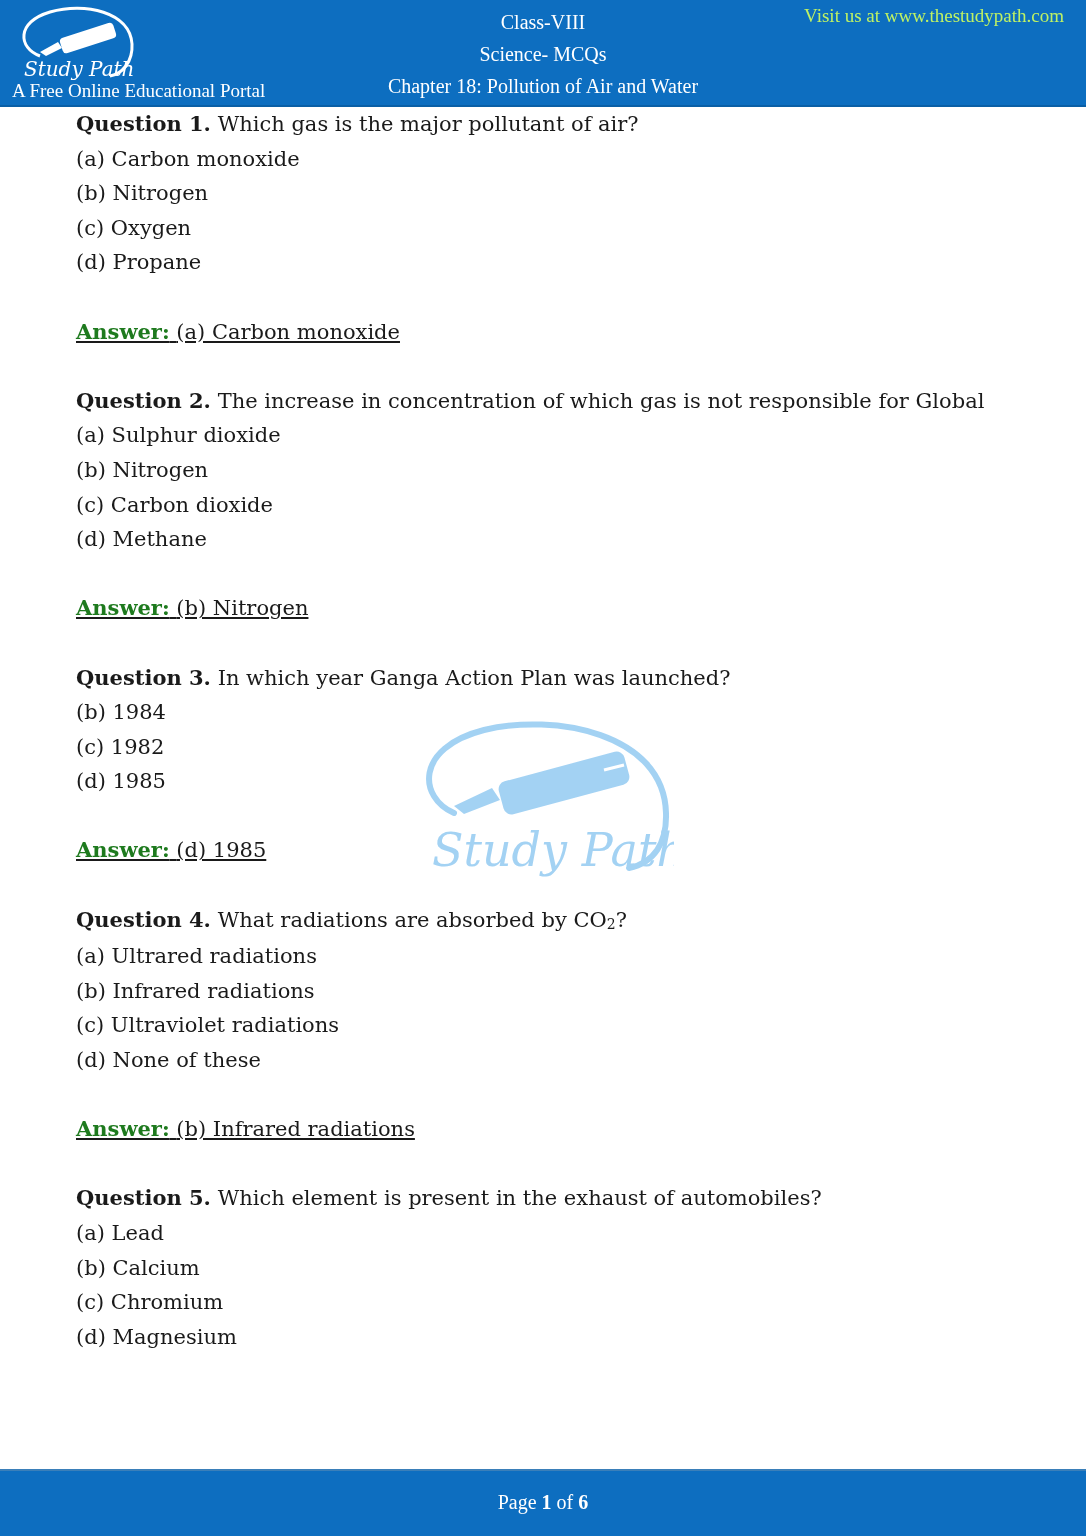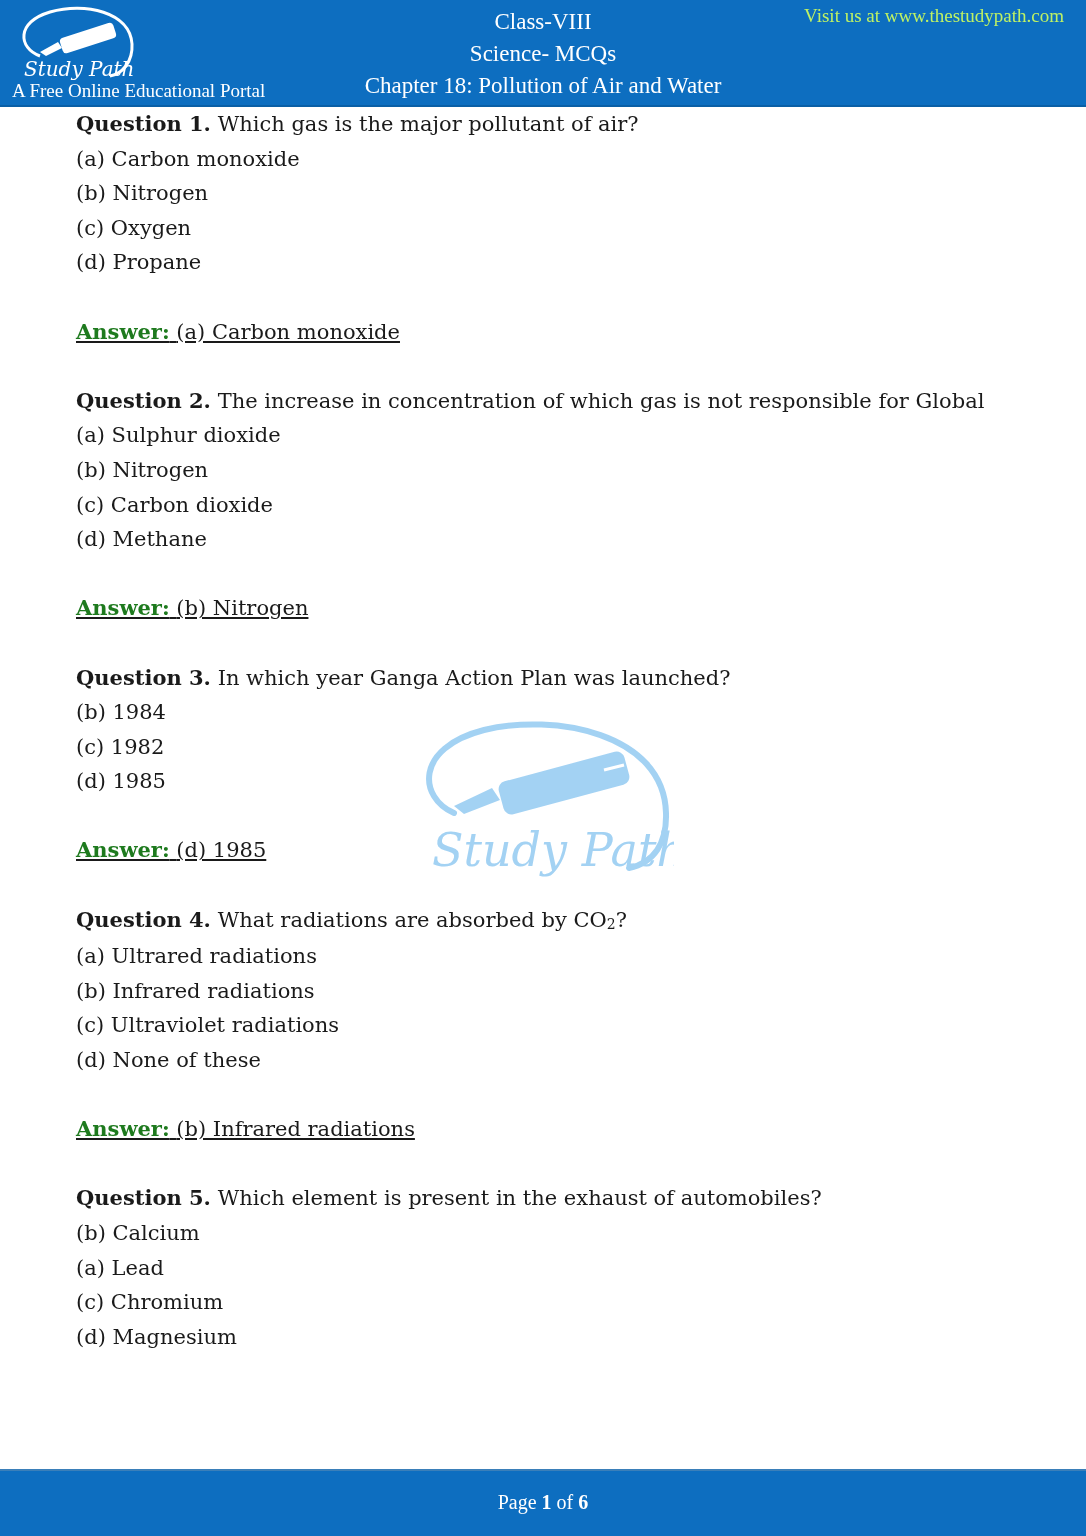--- a/index.html
+++ b/index.html
@@ -40,21 +40,21 @@
       white-space: nowrap;
       color: #ffffff;
     }
     .header-center {
       position: absolute;
       left: 300px;
       width: 486px;
       top: 6px;
       text-align: center;
       font-family: "Liberation Serif", serif;
-      font-size: 23px;
+      font-size: 20px;
       line-height: 32px;
       color: #ffffff;
     }
     .header-right {
       position: absolute;
       right: 22px;
       top: 5px;
       font-family: "Liberation Serif", serif;
       font-size: 19px;
       color: #bef264;
@@ -159,22 +159,22 @@
     <span class="option">(b) Infrared radiations</span>
     <span class="option">(c) Ultraviolet radiations</span>
     <span class="option">(d) None of these</span>
     <span class="spacer"></span>
     <span class="answer"><span class="answer-label">Answer:</span> <span>(b) Infrared radiations</span></span>
     <span class="spacer"></span>
   </div>
 
   <div class="q-block">
     <span class="q-line"><span class="q-label">Question 5.</span> <span>Which element is present in the exhaust of automobiles?</span></span>
+    <span class="option">(a) Lead</span>
     <span class="option">(b) Calcium</span>
-    <span class="option">(a) Lead</span>
     <span class="option">(c) Chromium</span>
     <span class="option">(d) Magnesium</span>
   </div>
 </div>
 
 <svg class="watermark" viewBox="0 0 260 165">
   <path d="M40 95 C 5 80, 0 30, 70 12 C 140 -5, 250 15, 252 95 C 253 125, 240 145, 215 150" fill="none" stroke="#9fd0f3" stroke-width="6" stroke-linecap="round"></path>
   <polygon points="40,88 78,70 86,82 50,96" fill="#9fd0f3"></polygon>
   <rect x="85" y="48" width="130" height="34" rx="8" transform="rotate(-15 150 65)" fill="#9fd0f3"></rect>
   <path d="M190 52 L 210 47" stroke="#ffffff" stroke-width="3"></path>

